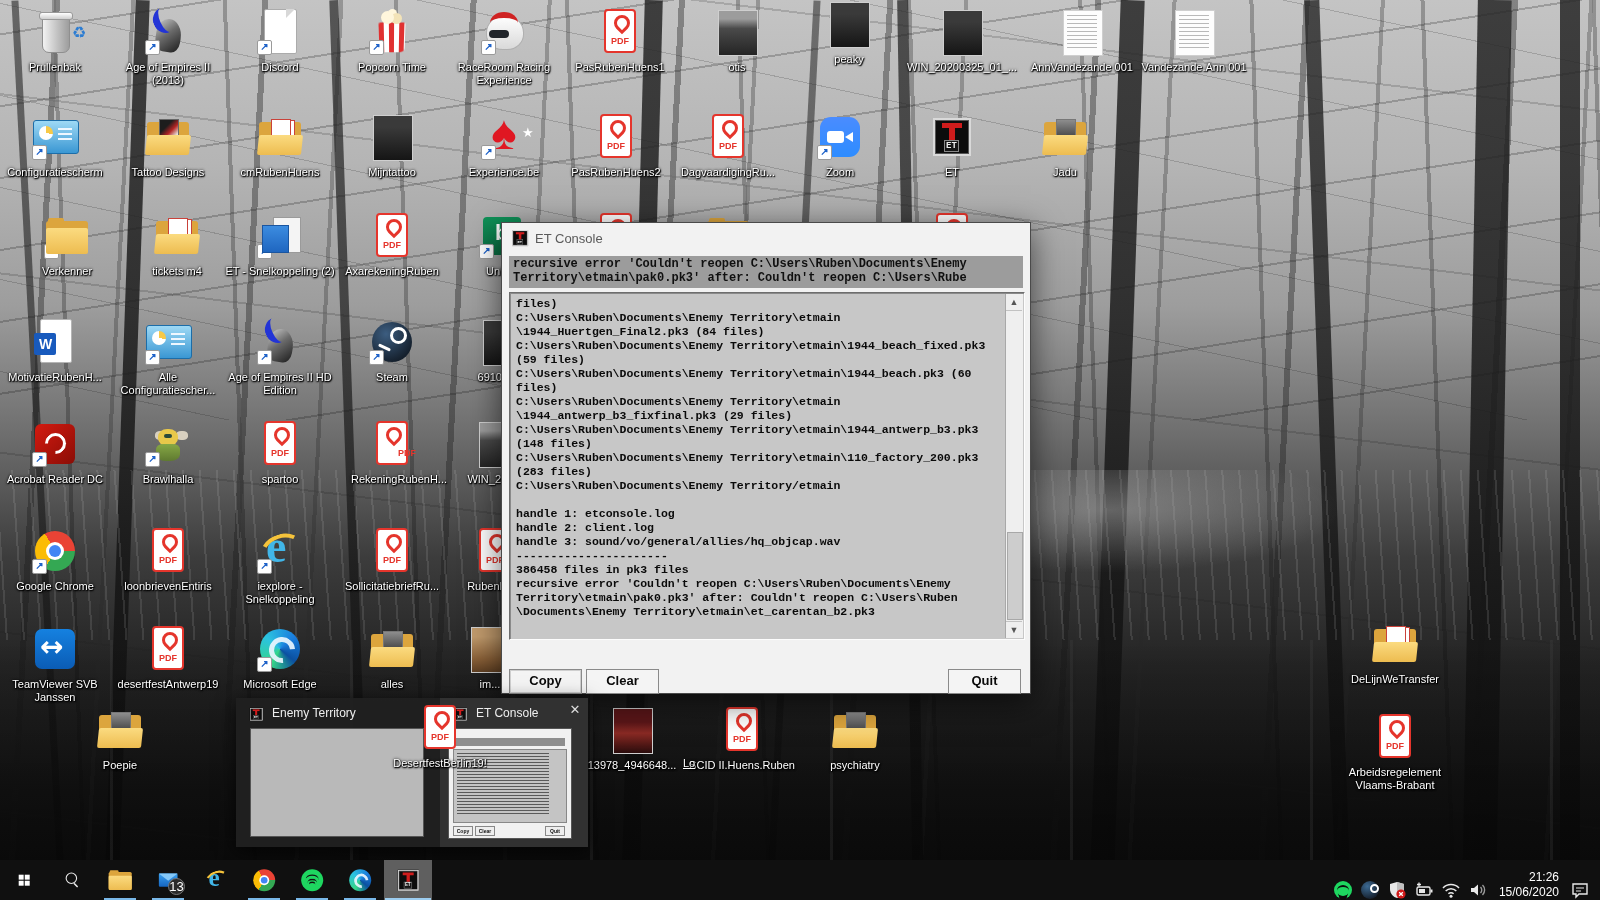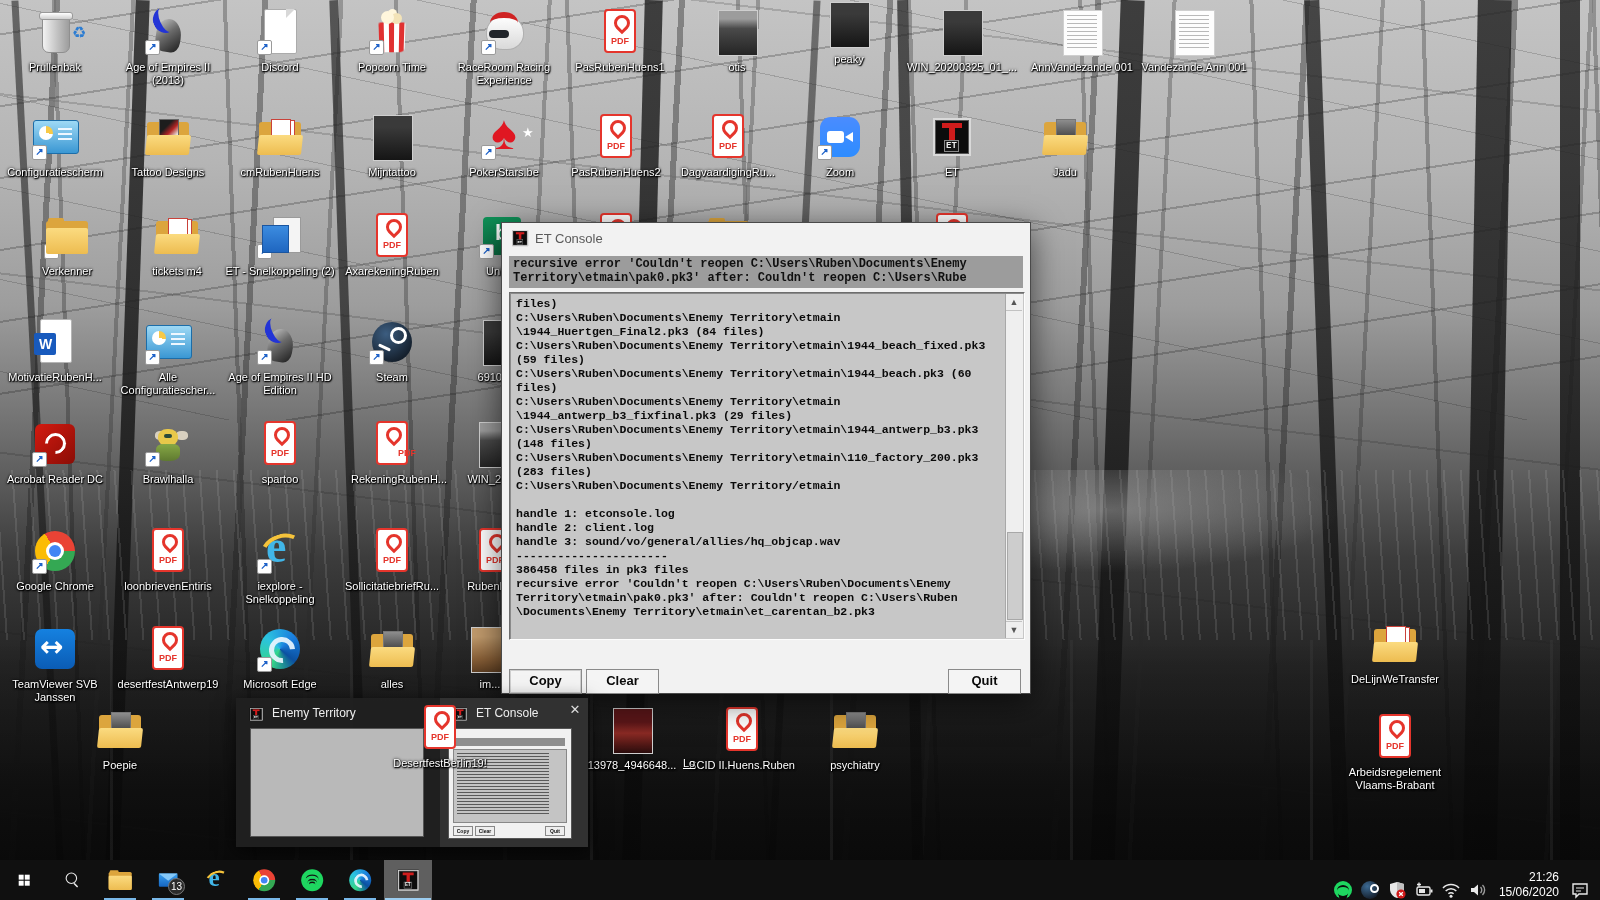--- a/index.html
+++ b/index.html
@@ -194,21 +194,21 @@
 
   
   #taskbar{position:absolute;left:0;right:0;bottom:0;height:40px;background:#101010;z-index:100;display:flex;}
   #tb-buttons{display:flex;}
   .tb-btn{position:relative;width:48px;height:40px;}
   .tb-btn.active{background:#5f5f5f;}
   .tb-btn .glyph{position:absolute;left:11px;top:7px;transform:scale(.55);transform-origin:top left;}
   .tb-underline{position:absolute;left:8px;right:8px;bottom:0;height:2px;background:#79b8e8;}
   .tb-btn.active .tb-underline{left:1px;right:1px;background:#9ccdf0;}
   .tb-badge{position:absolute;left:24px;top:18px;width:15px;height:15px;background:#2b2b2b;border:1px solid #777;
-    border-radius:50%;color:#fff;font-size:10px;line-height:15px;text-align:center;z-index:3;}
+    border-radius:50%;color:#fff;font-size:13px;line-height:15px;text-align:center;z-index:3;}
   #tray{margin-left:auto;display:flex;align-items:flex-end;gap:7px;padding-right:10px;}
   .tray-ico{width:20px;height:20px;position:relative;}
   .tray-ico svg{position:absolute;inset:0;}
   #tray-spotify::before{content:"";position:absolute;inset:1px;background:#1ed760;border-radius:50%;}
   #tray-spotify::after{content:"";position:absolute;left:4px;top:5px;width:12px;height:9px;border-top:2px solid #0c0c0c;border-radius:50%;box-shadow:0 3px 0 -1px #0c0c0c,0 6px 0 -2px #0c0c0c;}
   #tray-steam::before{content:"";position:absolute;inset:1px;background:radial-gradient(circle at 35% 30%,#3c6a93,#16202d 75%);border-radius:50%;}
   #tray-steam::after{content:"";position:absolute;left:10px;top:4px;width:5px;height:5px;border:2px solid #fff;border-radius:50%;}
   #clock{color:#fff;font-size:12px;line-height:15px;text-align:right;padding:0 4px;}
 
   .frag-label{position:absolute;color:#fff;font-size:11px;text-shadow:0 0 3px #000,1px 1px 1px #000;z-index:5;text-decoration:underline;}
@@ -329,21 +329,21 @@
         <span class="glyph g-photo-dark">
           <i class="x"></i>
         </span>
         <div class="label">Mijntattoo</div>
       </div>
       <div class="icon" style="left: 449px; top: 113px;">
         <span class="glyph g-spade">
           <i class="x"></i>
           <b class="sc">↗</b>
         </span>
-        <div class="label">PokerStars.be</div>
+        <div class="label">Experience.be</div>
       </div>
       <div class="icon" style="left: 561px; top: 113px;">
         <span class="glyph g-pdf">
           <i class="x"></i>
         </span>
         <div class="label">PasRubenHuens2</div>
       </div>
       <div class="icon" style="left: 673px; top: 113px;">
         <span class="glyph g-pdf">
           <i class="x"></i>

